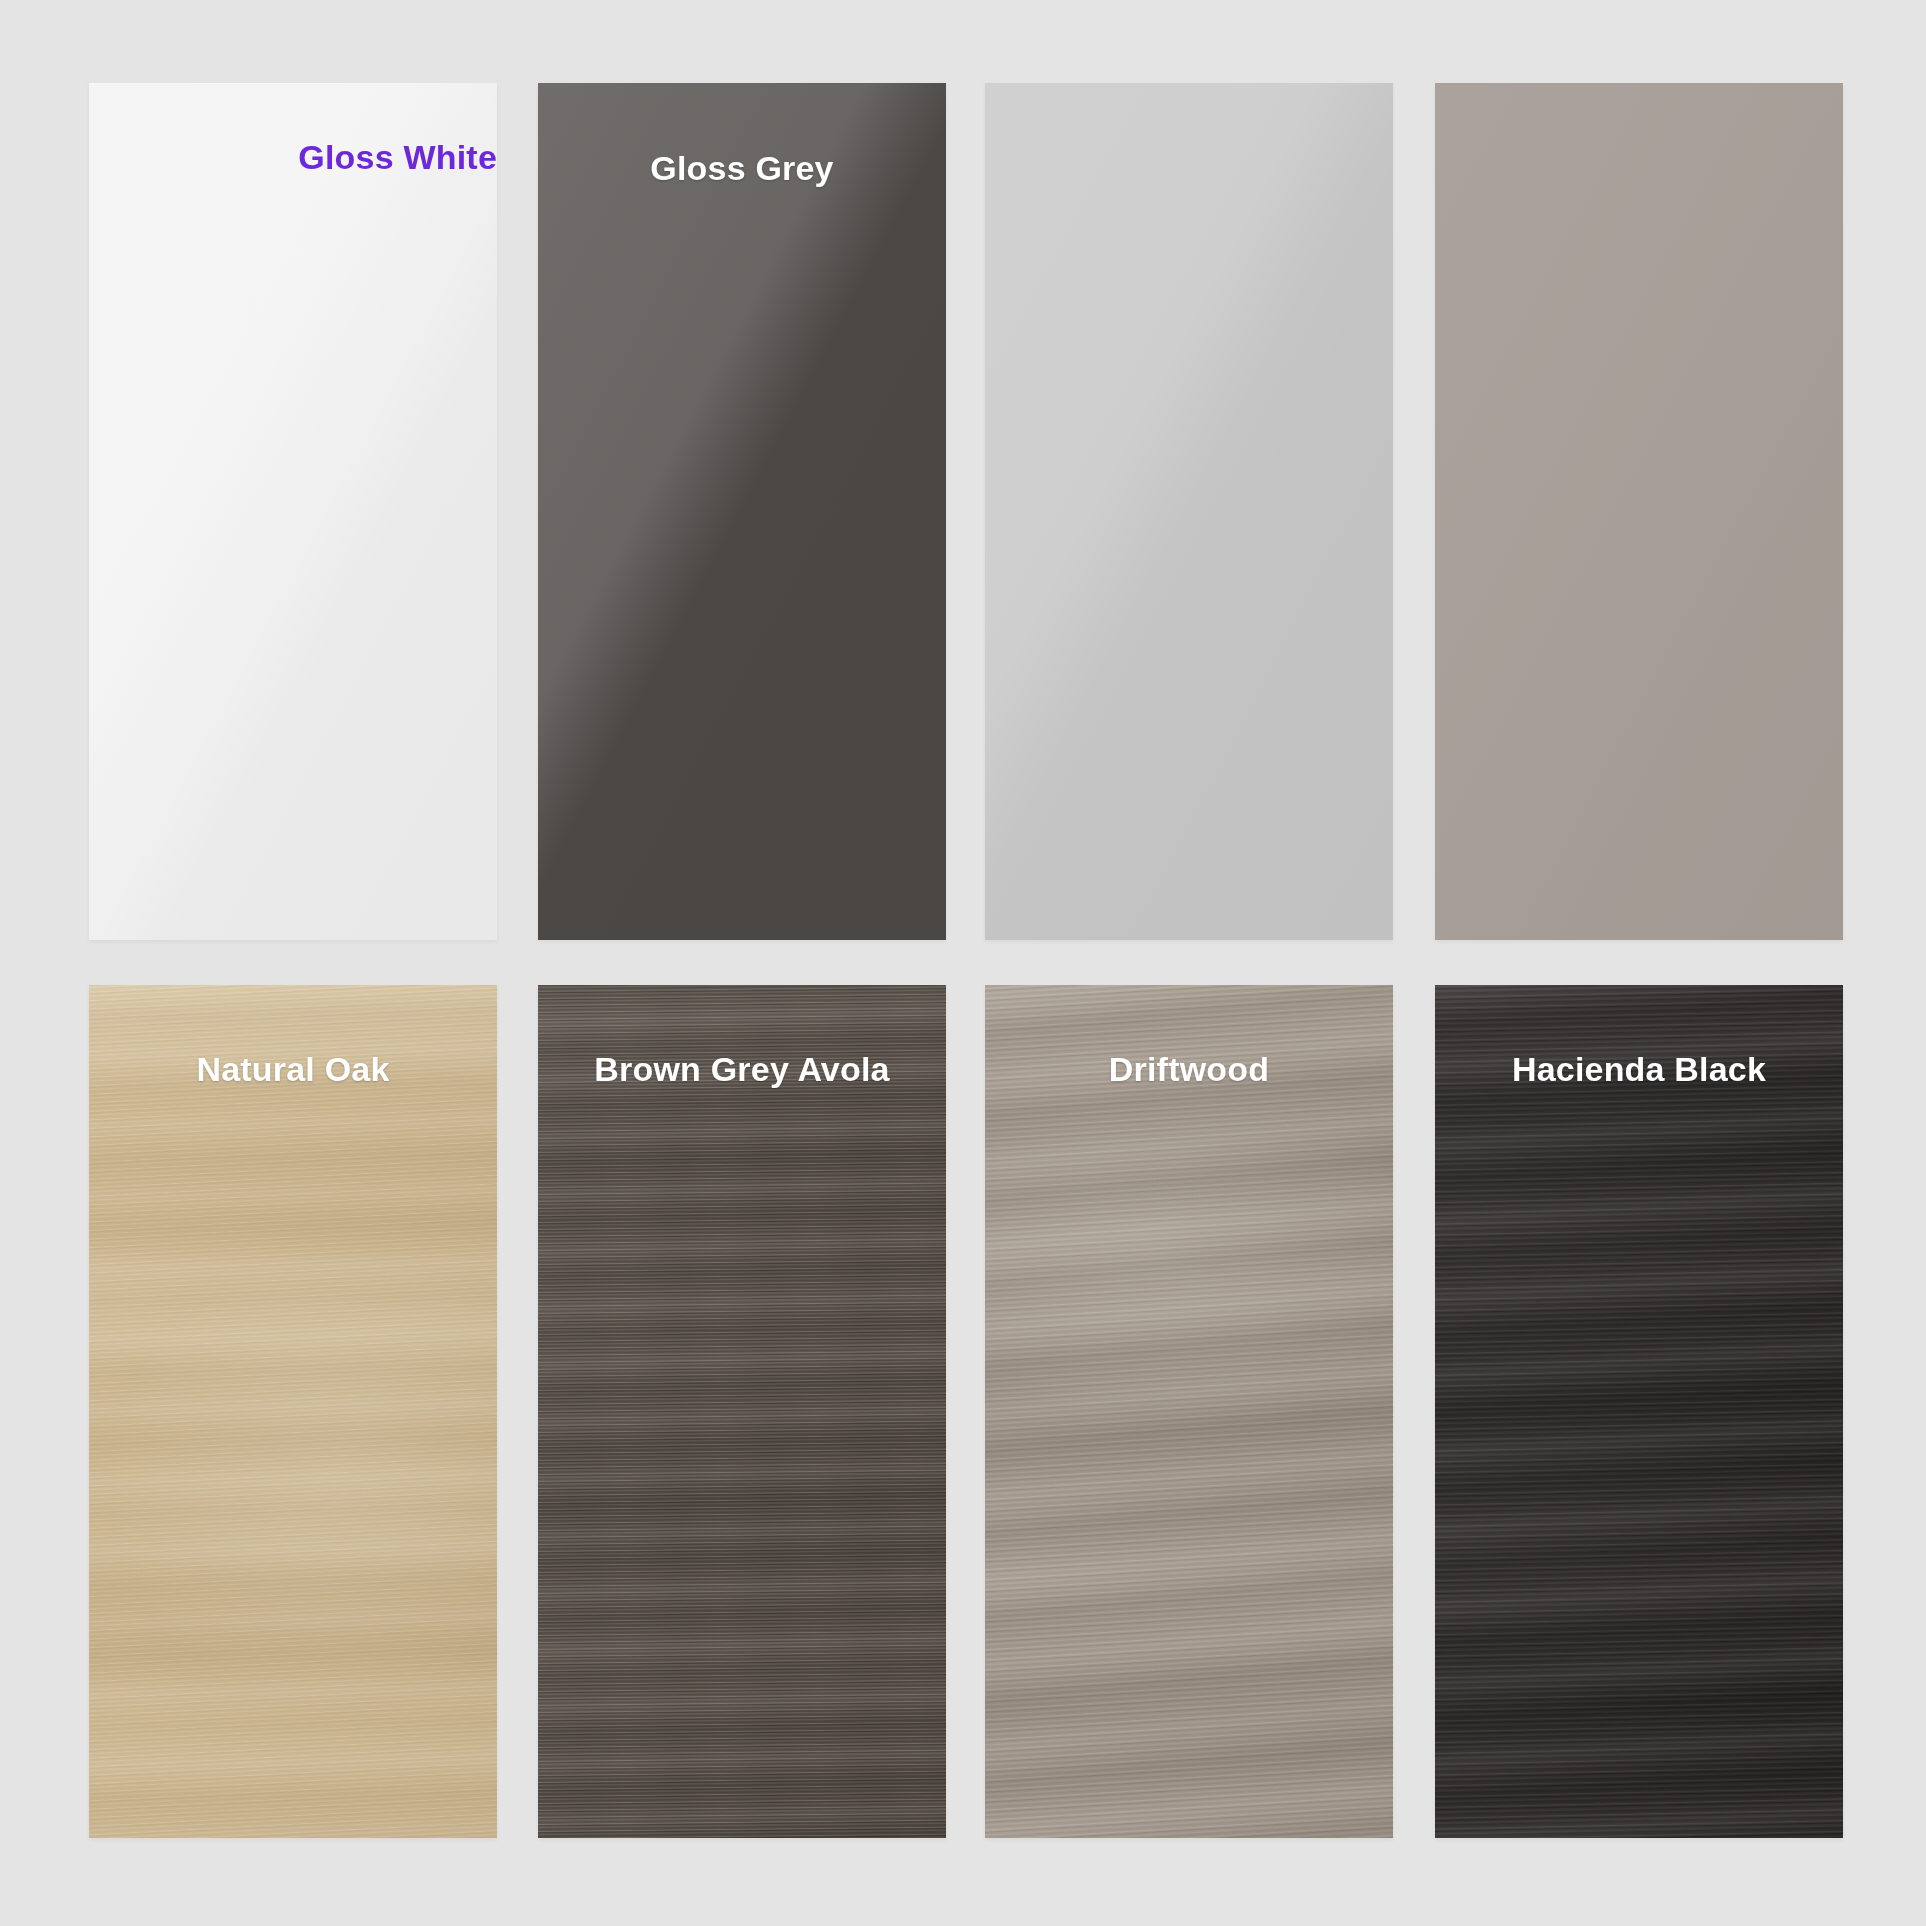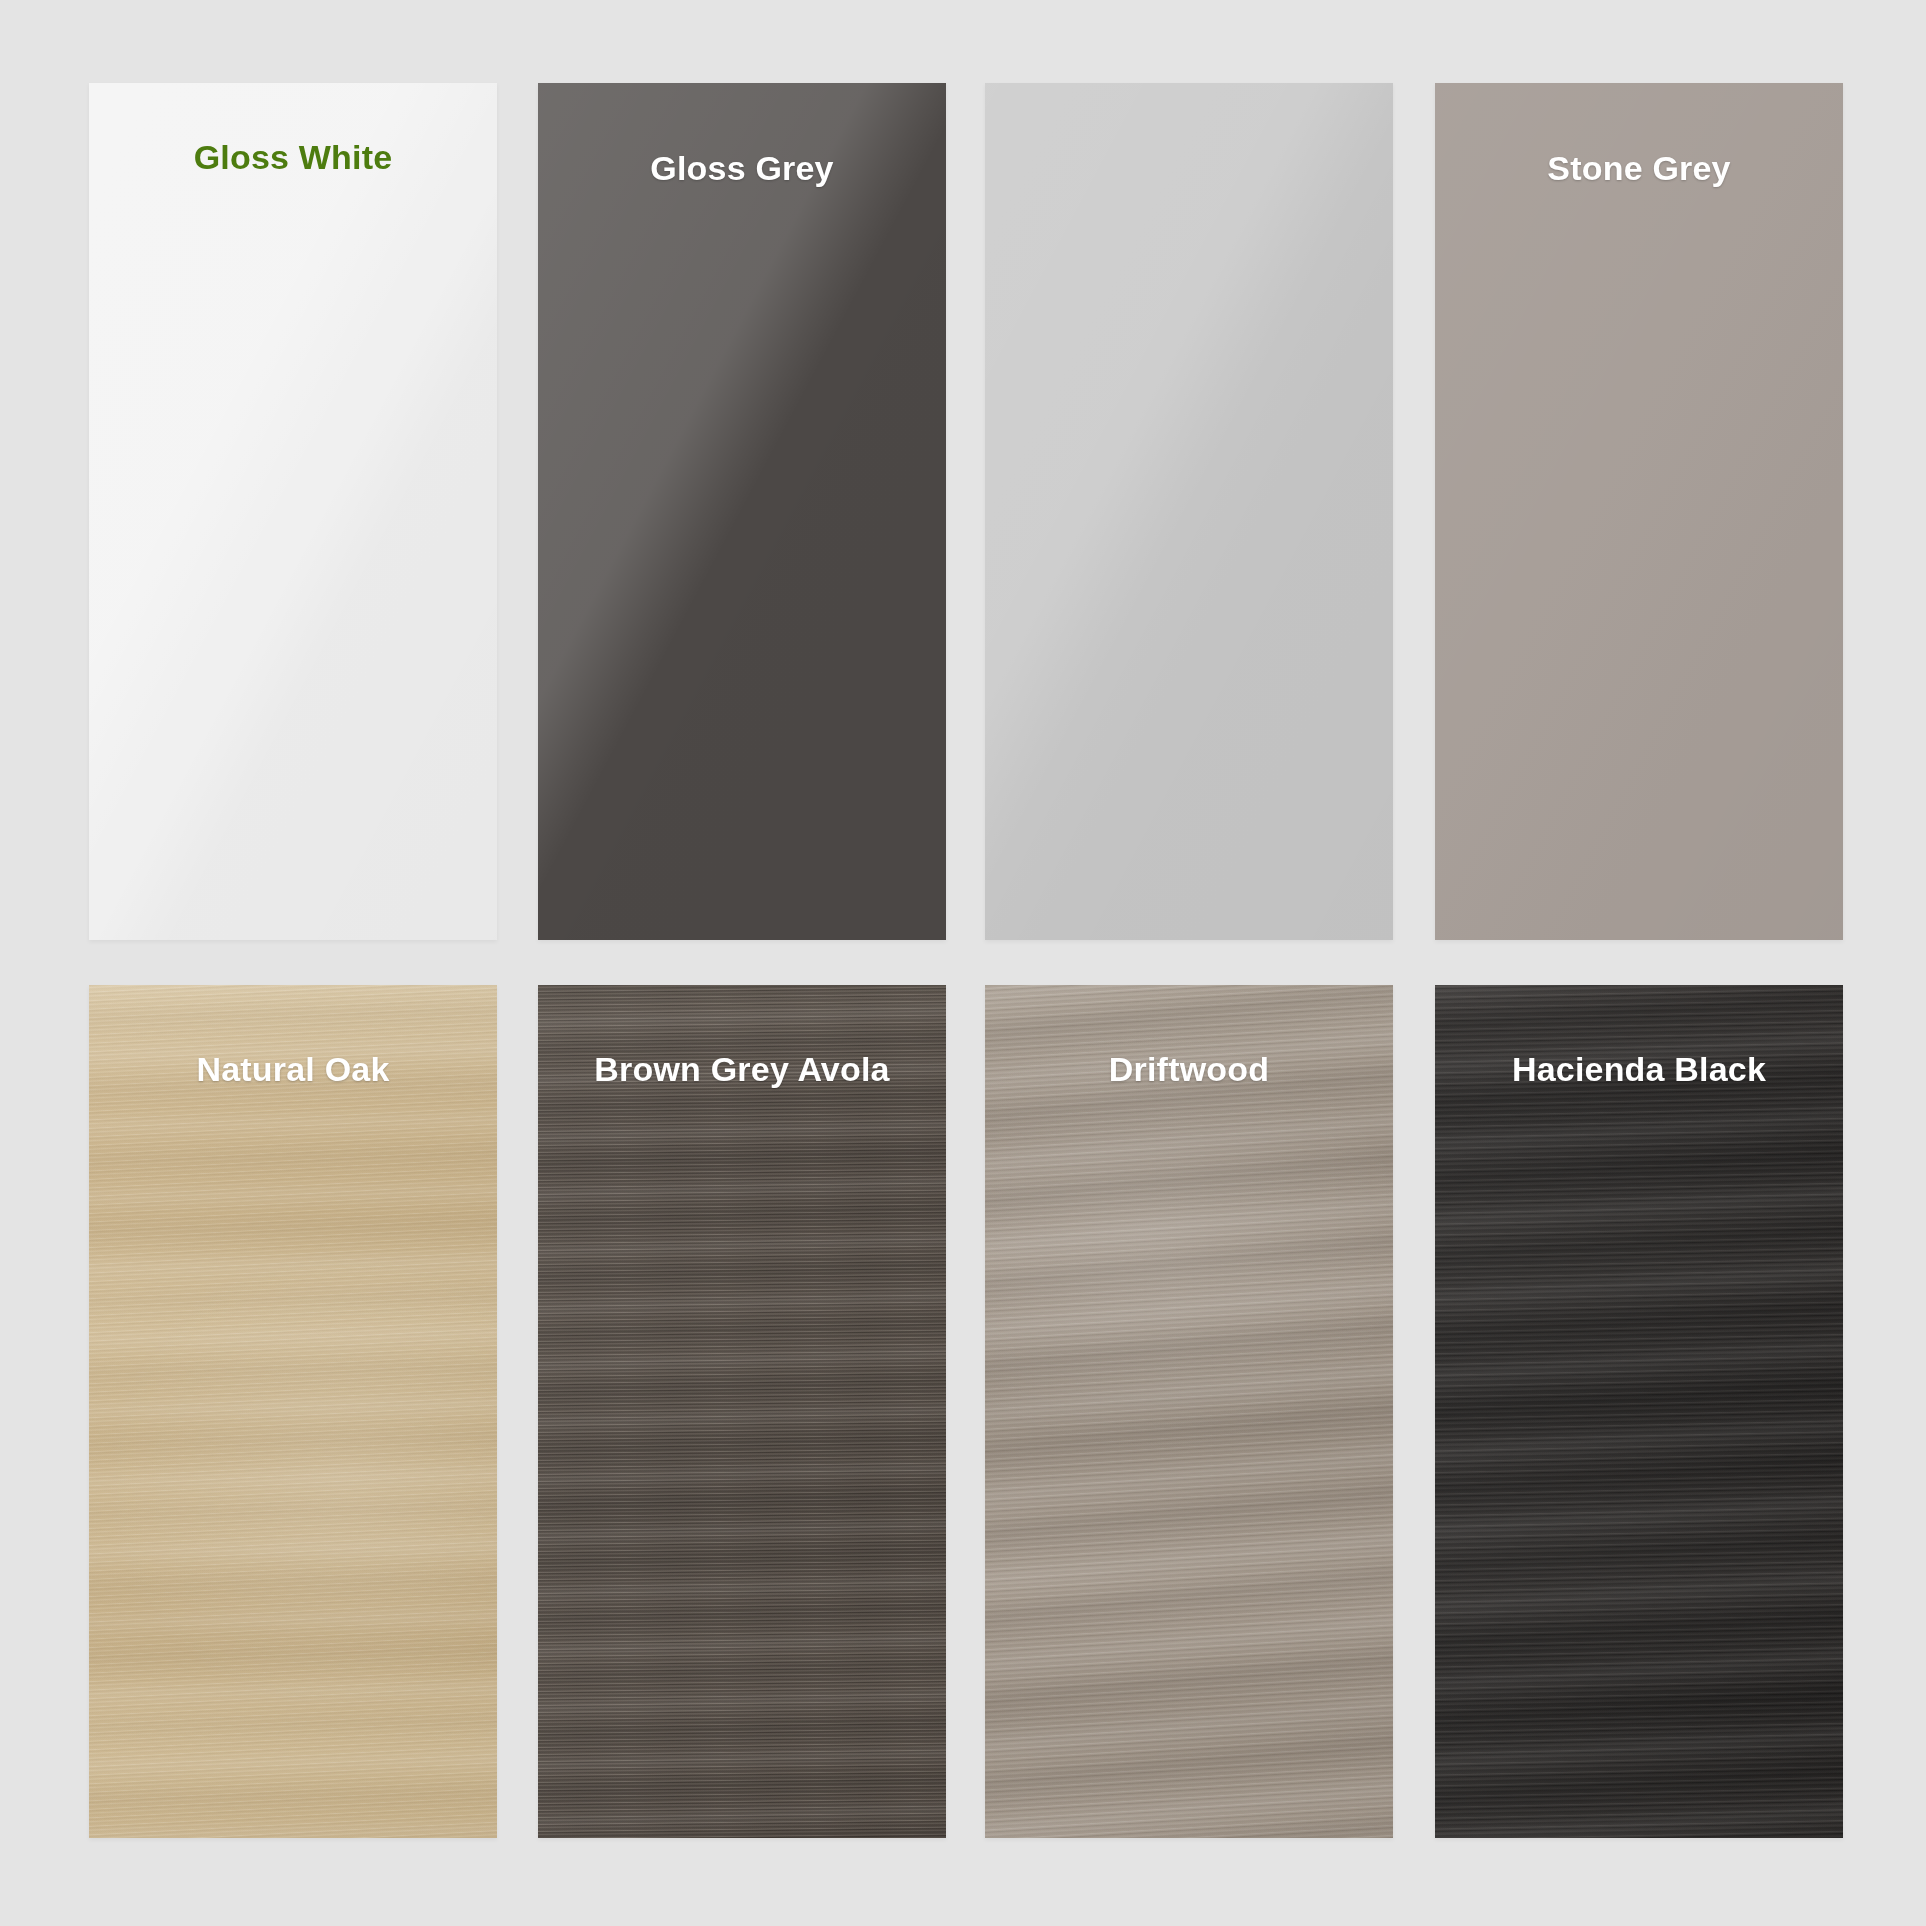--- a/index.html
+++ b/index.html
@@ -108,21 +108,21 @@
     font-weight: 700;
     font-size: 34px;
     letter-spacing: 0.2px;
     z-index: 9;
     white-space: nowrap;
   }
   #swatch-row-1 .swatch-label { top: 55px; }
   #swatch-row-2 .swatch-label { top: 54px; }
 
   .label-light { color: #ffffff; text-shadow: 0 0.8px 2.3px rgba(0,0,0,0.22); margin-top: 11px; }
-  .label-dark  { color: #4d7c0f; text-shadow: none; }
+  .label-dark  { color: #6d28d9; text-shadow: none; text-align: right; }
 </style>
 </head>
 <body>
 
 <div id="swatch-board">
 
   <div class="swatch-row" id="swatch-row-1">
 
     <div class="swatch-panel col-0">
       <div class="swatch-surface" style="background:#f0f0f0;"></div>
@@ -137,21 +137,20 @@
     </div>
 
     <div class="swatch-panel col-2">
       <div class="swatch-surface" style="background:#c5c5c5;"></div>
       <div class="gloss-sheen-soft"></div>
     </div>
 
     <div class="swatch-panel col-3">
       <div class="swatch-surface" style="background:#a69d97;"></div>
       <div class="grain-shade" style="background:linear-gradient(118deg,rgba(255,255,255,0.055) 0%,rgba(255,255,255,0.02) 45%,rgba(0,0,0,0.012) 70%,rgba(0,0,0,0.022) 100%);"></div>
-      <div class="swatch-label label-light">Stone Grey</div>
     </div>
   </div>
 
   <div class="swatch-row" id="swatch-row-2">
 
     <div class="swatch-panel col-0">
       <div class="swatch-surface" style="background:
              linear-gradient(180deg,
                rgba(222,206,174,0.75) 0%,
                rgba(205,184,144,0.35) 14%,

